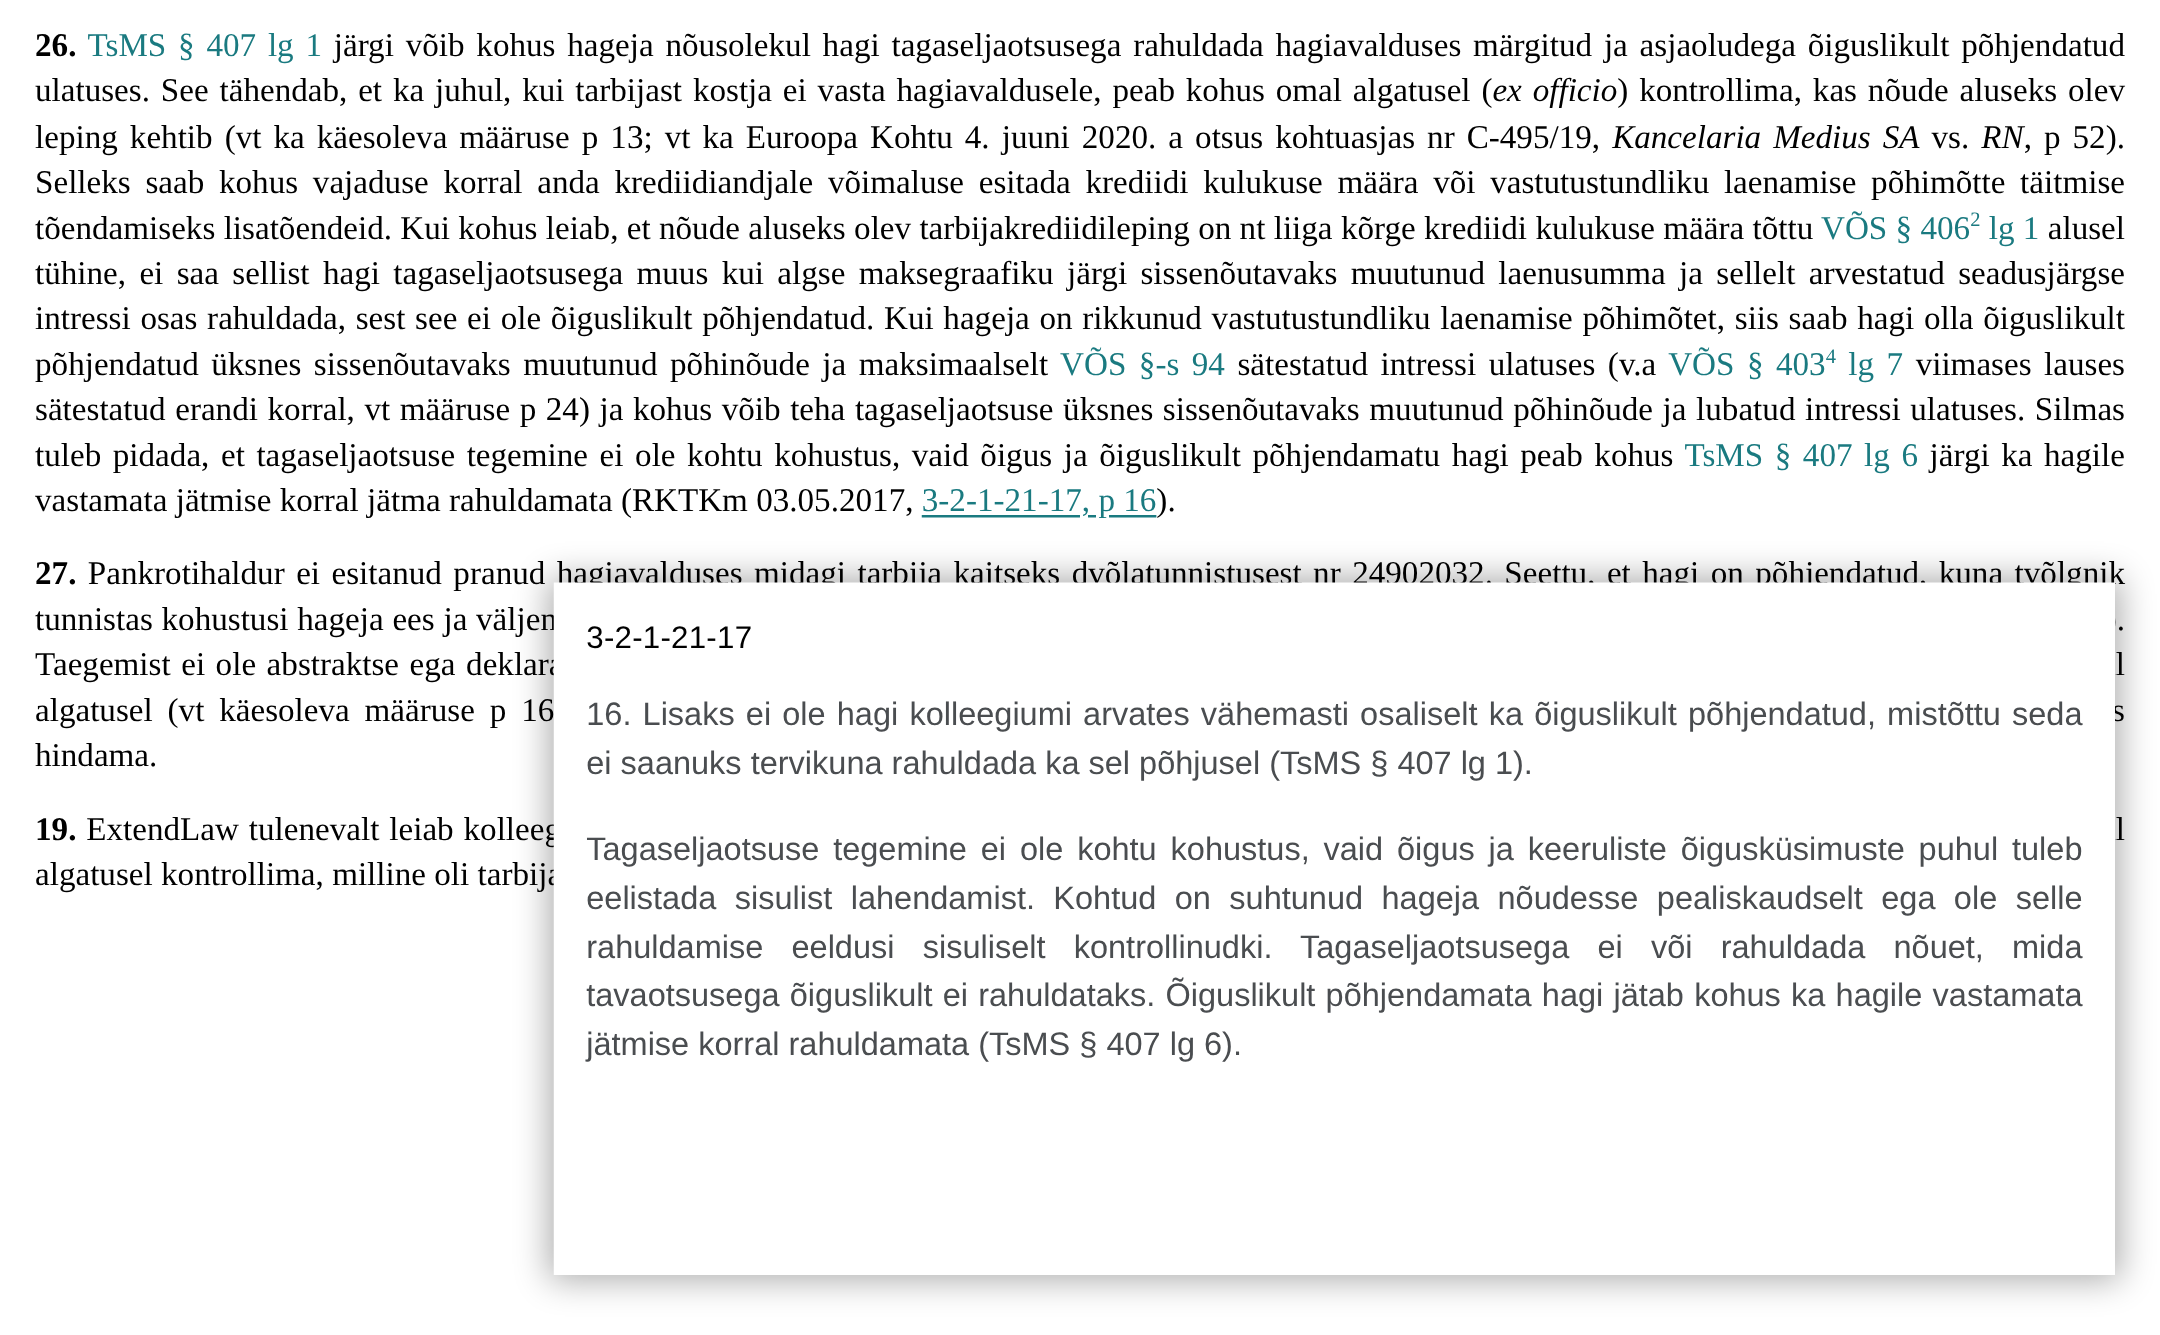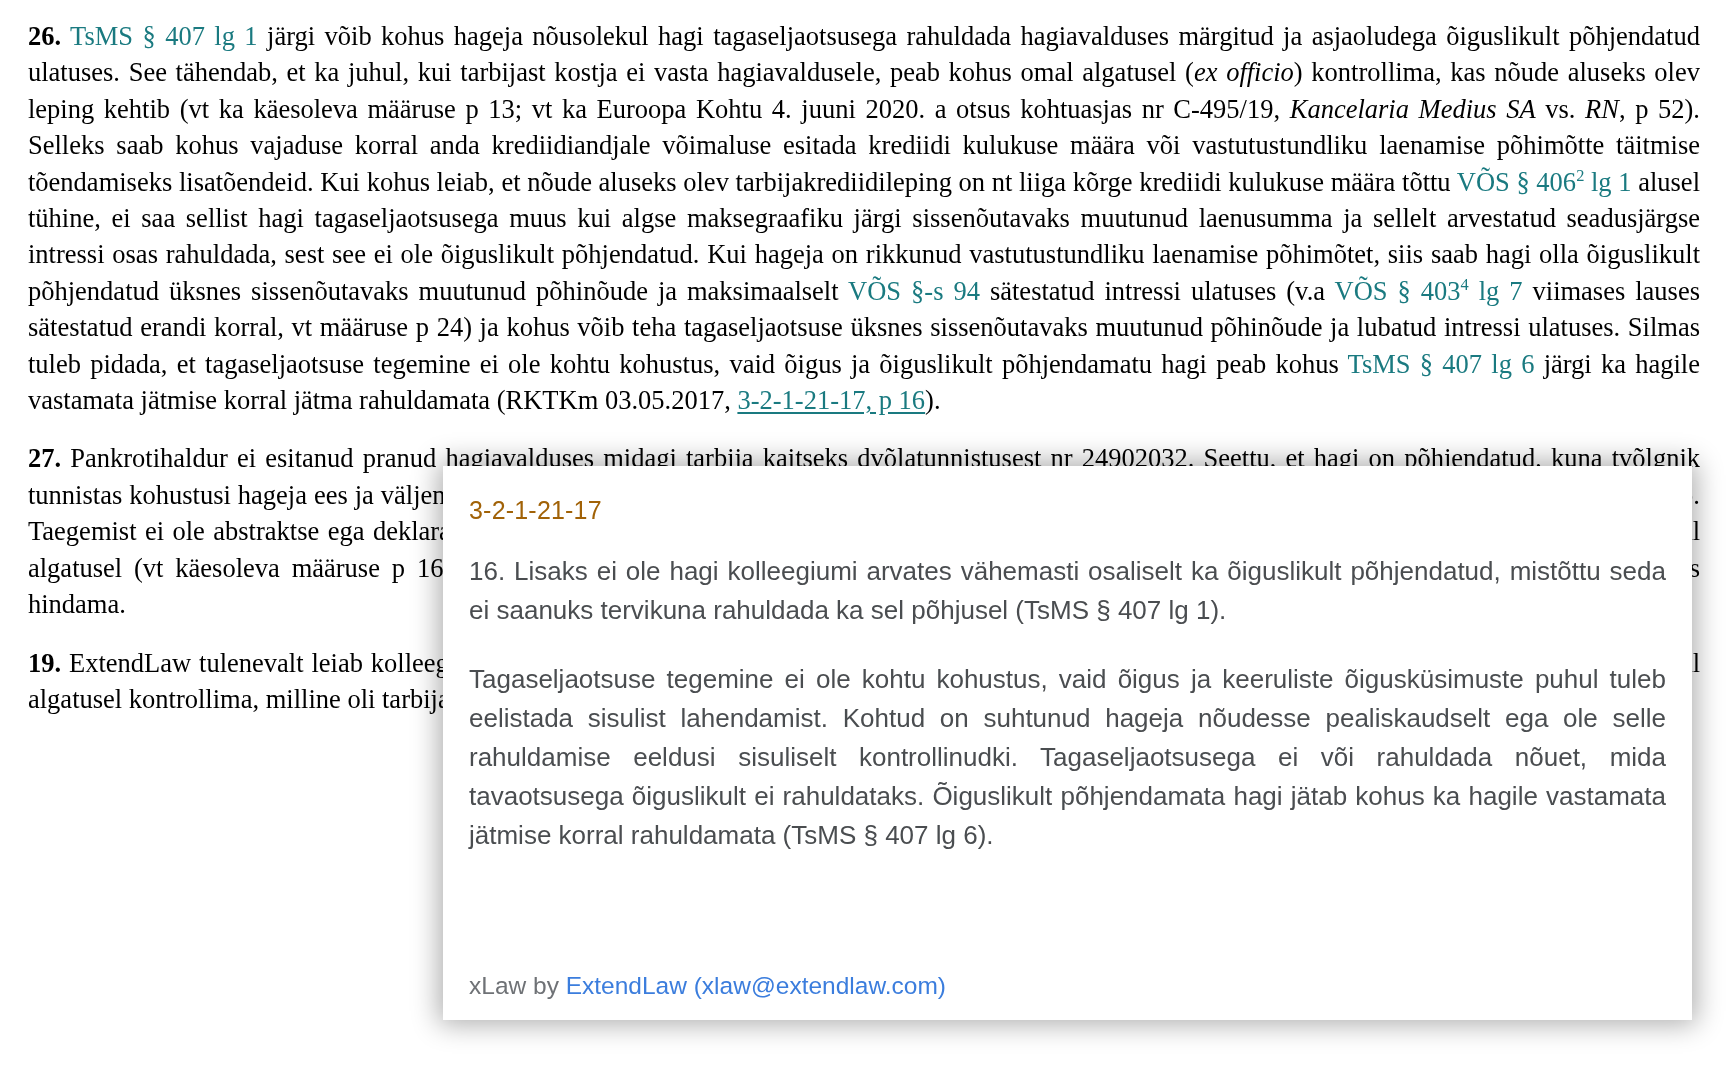--- a/index.html
+++ b/index.html
@@ -60,21 +60,21 @@
     width: 1249px;
     height: 554px;
     background: #ffffff;
     box-shadow: 0 0 26px 4px rgba(0,0,0,0.33);
     font-family: "Liberation Sans", "DejaVu Sans", sans-serif;
     box-sizing: border-box;
     padding: 22px 26px 0 26px;
     overflow: hidden;
   }
   .popup-title {
-    color: #a16207;
+    color: #000000;
     font-size: 25px;
     line-height: 32px;
     letter-spacing: 0.2px;
     margin: 6px 0 26px 0;
     font-weight: 400;
   }
   .popup-body {
     color: #4a4d50;
     font-size: 26px;
     line-height: 39px;
@@ -115,17 +115,16 @@
 
   <div class="popup">
 
     <div class="popup-title">3-2-1-21-17</div>
 
     <div class="popup-body">
       <p>16. Lisaks ei ole hagi kolleegiumi arvates vähemasti osaliselt ka õiguslikult põhjendatud, mistõttu seda ei saanuks tervikuna rahuldada ka sel põhjusel (TsMS § 407 lg 1).</p>
       <p>Tagaseljaotsuse tegemine ei ole kohtu kohustus, vaid õigus ja keeruliste õigusküsimuste puhul tuleb eelistada sisulist lahendamist. Kohtud on suhtunud hageja nõudesse pealiskaudselt ega ole selle rahuldamise eeldusi sisuliselt kontrollinudki. Tagaseljaotsusega ei või rahuldada nõuet, mida tavaotsusega õiguslikult ei rahuldataks. Õiguslikult põhjendamata hagi jätab kohus ka hagile vastamata jätmise korral rahuldamata (TsMS § 407 lg 6).</p>
     </div>
 
-    <div class="popup-footer"><span>xLaw by </span><a class="brand-link" href="#">ExtendLaw (xlaw@extendlaw.com)</a></div>
 
   </div>
 
 </div>
 
 </body></html>

